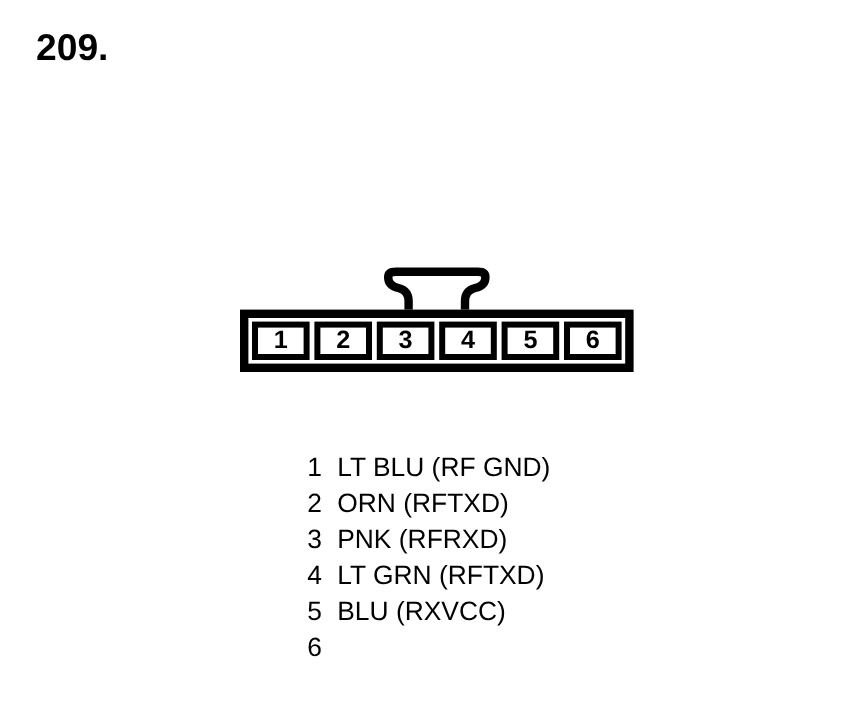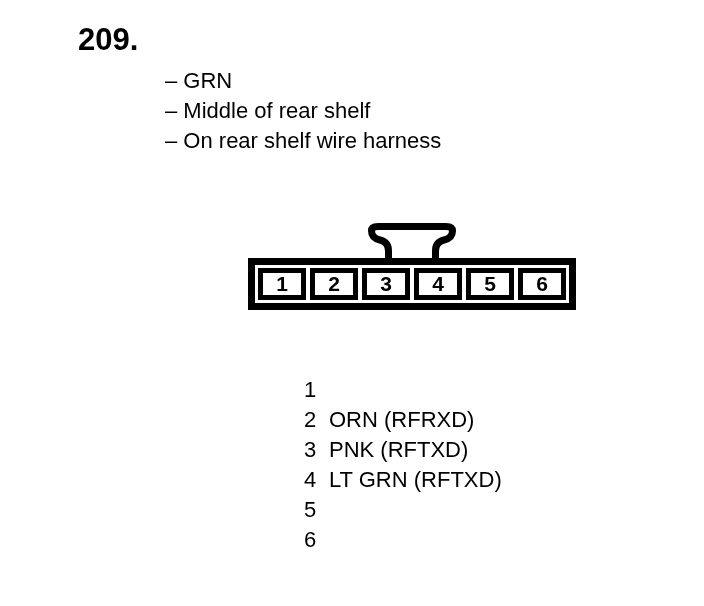--- a/index.html
+++ b/index.html
@@ -11,21 +11,20 @@
     height: 606px;
     background: #ffffff;
     position: relative;
     font-family: "Liberation Sans", sans-serif;
     color: #000000;
     overflow: hidden;
   }
   .page {
     position: absolute;
     inset: 0;
-    margin-left: 48px;
   }
   
   .title-row {
     position: absolute;
     left: 30px;
     top: 22px;
     display: flex;
     gap: 38px;
     font-weight: bold;
     font-size: 31px;
@@ -96,25 +95,20 @@
 </style>
 </head>
 <body>
 
 <div class="page">
 
   <div class="title-row">
     <span>209.</span>
   </div>
 
-  <div class="notes">
-    <div class="note-line">– GRN</div>
-    <div class="note-line">– Middle of rear shelf</div>
-    <div class="note-line">– On rear shelf wire harness</div>
-  </div>
 
   <svg class="latch-tab" viewBox="0 0 96 47" xmlns="http://www.w3.org/2000/svg" aria-hidden="true">
     <path d="M 24.5 47 L 24.5 33 Q 24.5 24 16 22 Q 7.5 20 7.5 13 Q 7.5 8.5 14 8.5 L 82 8.5 Q 88.5 8.5 88.5 13 Q 88.5 20 80 22 Q 71.5 24 71.5 33 L 71.5 47" fill="none" stroke="#000000" stroke-width="7" stroke-linejoin="round"></path>
   </svg>
 
   <div class="connector-body">
     <div class="pin-cell">
       <span>1</span>
     </div>
     <div class="pin-cell">
@@ -130,34 +124,36 @@
       <span>5</span>
     </div>
     <div class="pin-cell">
       <span>6</span>
     </div>
   </div>
 
   <div class="pin-list">
     <div class="pin-row">
       <span class="pin-num">1</span>
+      <span class="pin-desc">LT BLU (RF GND)</span>
     </div>
     <div class="pin-row">
       <span class="pin-num">2</span>
-      <span class="pin-desc">ORN (RFRXD)</span>
+      <span class="pin-desc">ORN (RFTXD)</span>
     </div>
     <div class="pin-row">
       <span class="pin-num">3</span>
-      <span class="pin-desc">PNK (RFTXD)</span>
+      <span class="pin-desc">PNK (RFRXD)</span>
     </div>
     <div class="pin-row">
       <span class="pin-num">4</span>
       <span class="pin-desc">LT GRN (RFTXD)</span>
     </div>
     <div class="pin-row">
       <span class="pin-num">5</span>
+      <span class="pin-desc">BLU (RXVCC)</span>
     </div>
     <div class="pin-row">
       <span class="pin-num">6</span>
     </div>
   </div>
 
 </div>
 
 </body></html>

